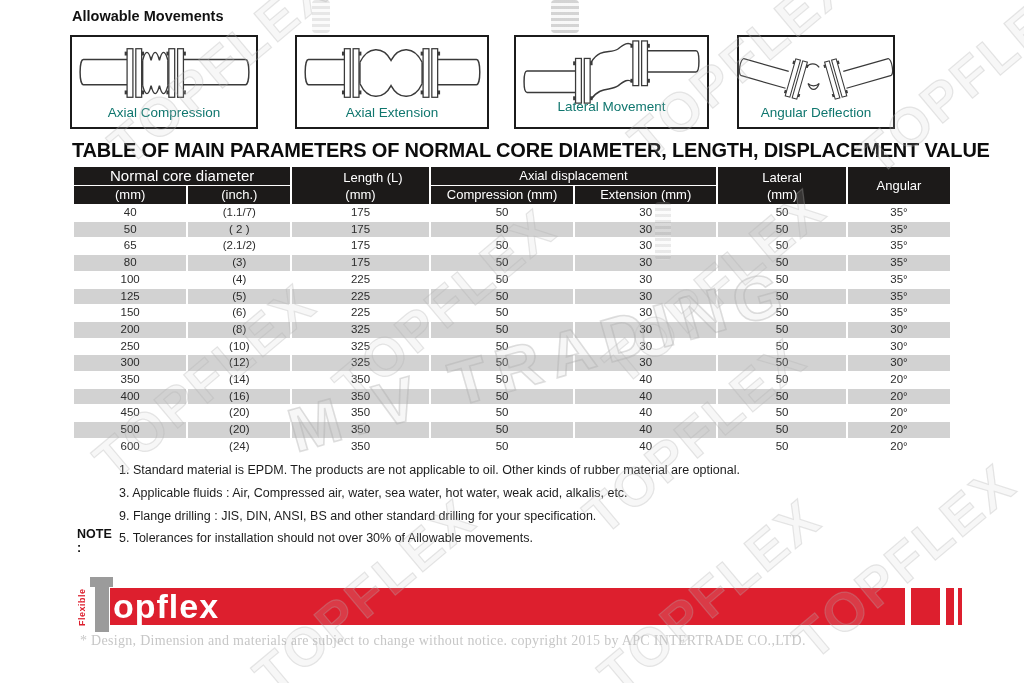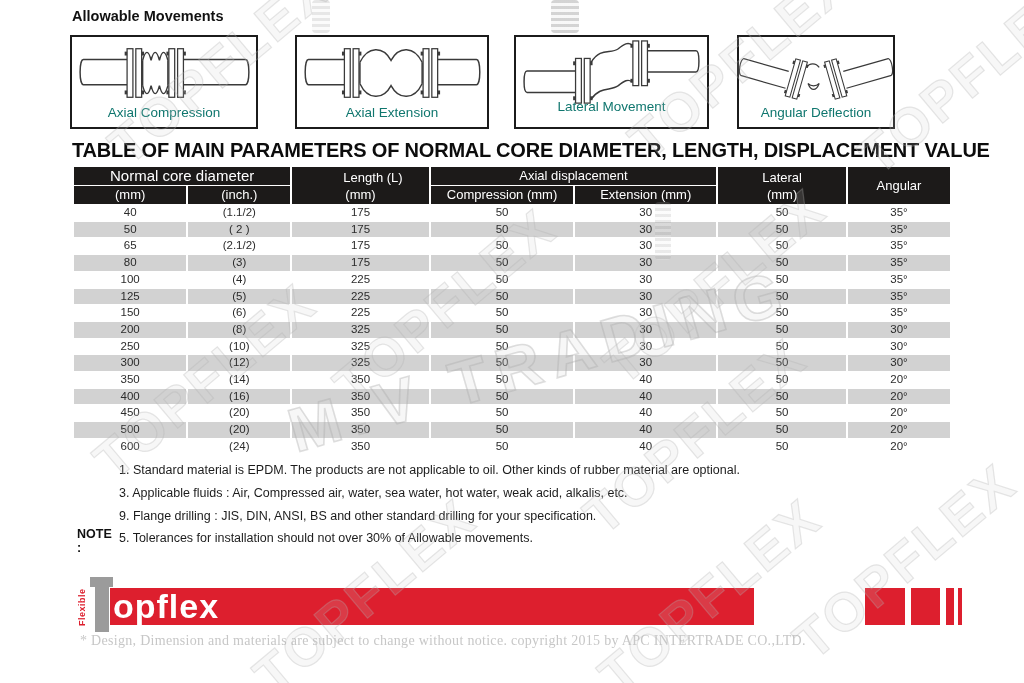--- a/index.html
+++ b/index.html
@@ -60,21 +60,21 @@
   .notes-list { flex:1; }
   .notes-list > div { margin-bottom:9.8px; line-height:13px; color:#1c1c1c; }
   
   .flex-vert {
     position:absolute; left:77px; top:584px; height:46px; z-index:2;
     writing-mode:vertical-rl; transform:rotate(180deg);
     font-size:9px; font-weight:bold; letter-spacing:0.5px; text-align:center;
   }
   .t-bar-h { position:absolute; left:90px; top:577px; width:23px; height:10px; z-index:1; }
   .t-bar-v { position:absolute; left:95px; top:577px; width:14px; height:55px; z-index:1; }
-  .banner { position:absolute; left:110px; top:588px; width:644px; height:37px; z-index:2; }
+  .banner { position:absolute; left:110px; top:588px; width:748px; height:37px; z-index:2;padding-left:13px; }
   .brand-main {
     position:absolute; left:3px; top:0; line-height:36px;
     font-size:34px; font-weight:bold; color:#fff; letter-spacing:1px;
   }
   .blk { position:absolute; top:588px; height:37px; z-index:2; }
   .blk1 { left:865px; width:40px; }
   .blk2 { left:911px; width:29px; }
   .blk3 { left:946px; width:8px;  }
   .blk4 { left:958px; width:4px;  }
   .copyright {
@@ -233,21 +233,21 @@
       <tr>
         <th>(mm)</th>
         <th>(inch.)</th>
         <th>Compression (mm)</th>
         <th>Extension (mm)</th>
       </tr>
     </thead>
     <tbody>
         <tr>
           <td>40</td>
-          <td>(1.1/2)</td>
+          <td>(1.1/7)</td>
           <td>175</td>
           <td>50</td>
           <td>30</td>
           <td>50</td>
           <td>35°</td>
         </tr>
         <tr>
           <td>50</td>
           <td>( 2 )</td>
           <td>175</td>

